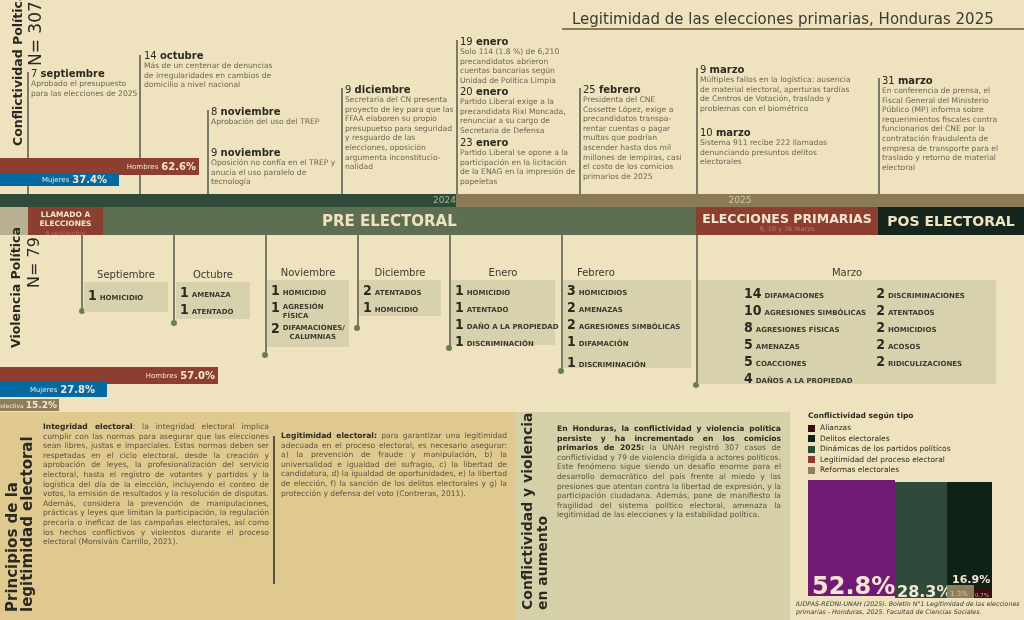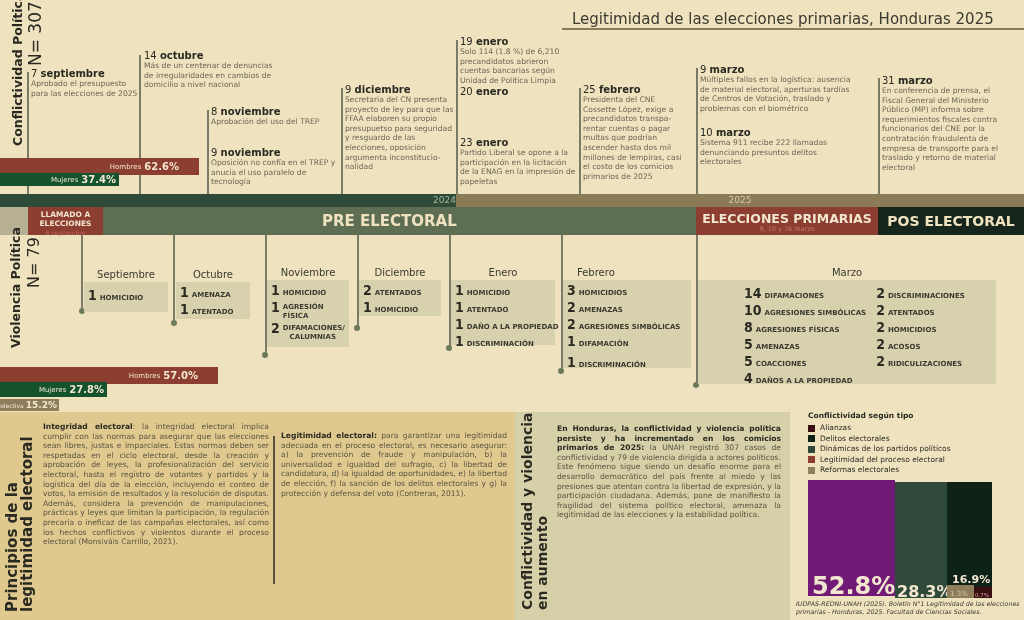--- a/index.html
+++ b/index.html
@@ -6,23 +6,23 @@
   body{width:1024px;height:620px;overflow:hidden;background:#efe2bf;font-family:"DejaVu Sans",sans-serif;color:#3a3a30;position:relative}
   .abs{position:absolute}
   .title{left:572px;top:10px;font-size:15px;color:#3a3a30;border-bottom:1px solid #3a3a30;padding:0 4px 1px 0;white-space:nowrap}
   .title-rule{left:562px;top:28px;width:462px;height:2px;background:#8a7a55}
   .vlabel{transform:rotate(-90deg);transform-origin:left top;white-space:nowrap;font-weight:bold;color:#2a2a22}
   .vline{width:1.5px;background:#7a7a68}
   .dot{width:6px;height:6px;border-radius:50%;background:#6d7a5c}
   .ev-date{font-size:10px;color:#2a2a22;white-space:nowrap}
   .ev-date b{font-weight:bold}
   .ev-text{font-size:7.6px;line-height:9.6px;color:#6b6655}
-  .bar-h{height:17px;background:#8c3e30;color:#f3e6d0;font-size:7px;display:flex;align-items:center;justify-content:flex-end;padding-right:20px}
+  .bar-h{height:17px;background:#8c3e30;color:#f3e6d0;font-size:7px;display:flex;align-items:center;justify-content:flex-end;padding-right:3px}
   .bar-h b{font-size:10px;margin-left:3px}
-  .bar-m{height:13px;background:#14532d;color:#f3e6d0;font-size:7px;display:flex;align-items:center;justify-content:flex-end;padding-right:3px}
+  .bar-m{height:13px;background:#0369a1;color:#f3e6d0;font-size:7px;display:flex;align-items:center;justify-content:flex-end;padding-right:12px}
   .bar-m b{font-size:10px;margin-left:3px}
   .bar-c{height:12px;background:#8e7e5c;color:#f3e6d0;font-size:6px;display:flex;align-items:center;justify-content:flex-end;padding-right:2px}
   .bar-c b{font-size:9px;margin-left:2px}
   .year24{left:0;top:194px;width:456px;height:29px;background:#2e4a38;color:#a9b89a;font-size:9px;text-align:right;line-height:13px}
   .year25{left:456px;top:194px;width:568px;height:18px;background:#8a7a55;color:#d8caa0;font-size:9px;text-align:center;line-height:13px}
   .phase-gray{left:0;top:207px;width:28px;height:28px;background:#b7b092}
   .phase-pre{left:32px;top:207px;width:668px;height:28px;background:#5e6e52;color:#efe2bf;font-weight:bold;font-size:15px;display:flex;align-items:center;padding-left:290px}
   .phase-llamado{left:28px;top:207px;width:75px;height:28px;background:#8c3e30;color:#f3e6d0;font-weight:bold;font-size:7.5px;text-align:center;line-height:9px;padding-top:3px}
   .phase-llamado .sub{font-weight:normal;font-size:6px;color:#b96a5c}
   .phase-elec{left:696px;top:207px;width:182px;height:28px;background:#8c3e30;color:#f3e6d0;font-weight:bold;font-size:12.5px;text-align:center;padding-top:4px}
@@ -77,20 +77,21 @@
 <div class="abs" style="left:345px;top:84px;width:112px">
   <div class="ev-date"><span>9</span> <b>diciembre</b></div>
   <div class="ev-text">Secretaria del CN presenta proyecto de ley para que las FFAA elaboren su propio presupuetso para seguridad y resguardo de las elecciones, oposición argumenta inconstitucio-nalidad</div>
 </div>
 <div class="abs" style="left:460px;top:36px;width:118px">
   <div class="ev-date"><span>19</span> <b>enero</b></div>
   <div class="ev-text">Solo 114 (1.8 %) de 6,210 precandidatos abrieron cuentas bancarias según Unidad de Política Limpia</div>
 </div>
 <div class="abs" style="left:460px;top:86px;width:120px">
   <div class="ev-date"><span>20</span> <b>enero</b></div>
+  <div class="ev-text">Partido Liberal exige a la precandidata Rixi Moncada, renunciar a su cargo de Secretaria de Defensa</div>
 </div>
 <div class="abs" style="left:460px;top:137px;width:118px">
   <div class="ev-date"><span>23</span> <b>enero</b></div>
   <div class="ev-text">Partido Liberal se opone a la participación en la licitación de la ENAG en la impresión de papeletas</div>
 </div>
 <div class="abs" style="left:583px;top:84px;width:105px">
   <div class="ev-date"><span>25</span> <b>febrero</b></div>
   <div class="ev-text">Presidenta del CNE Cossette López, exige a precandidatos transpa-rentar cuentas o pagar multas que podrían ascender hasta dos mil millones de lempiras, casi el costo de los comicios primarios de 2025</div>
 </div>
 <div class="abs" style="left:700px;top:64px;width:160px">

